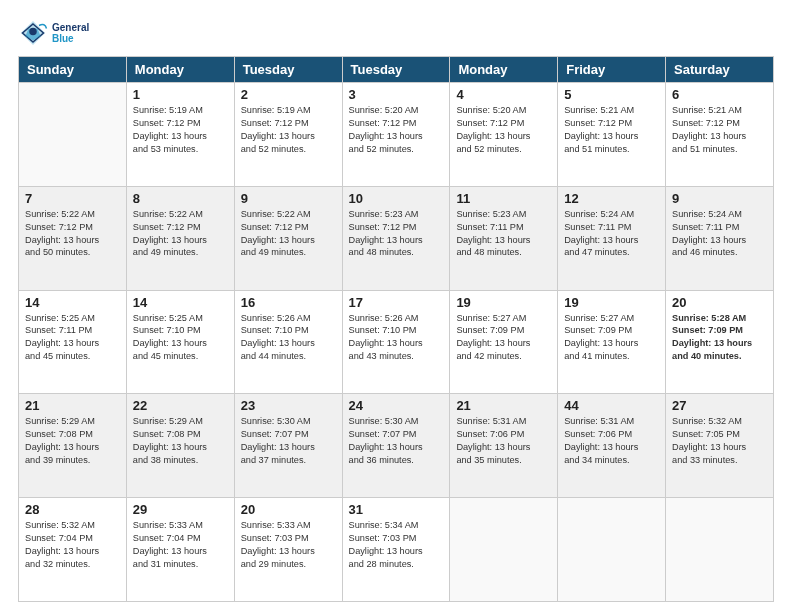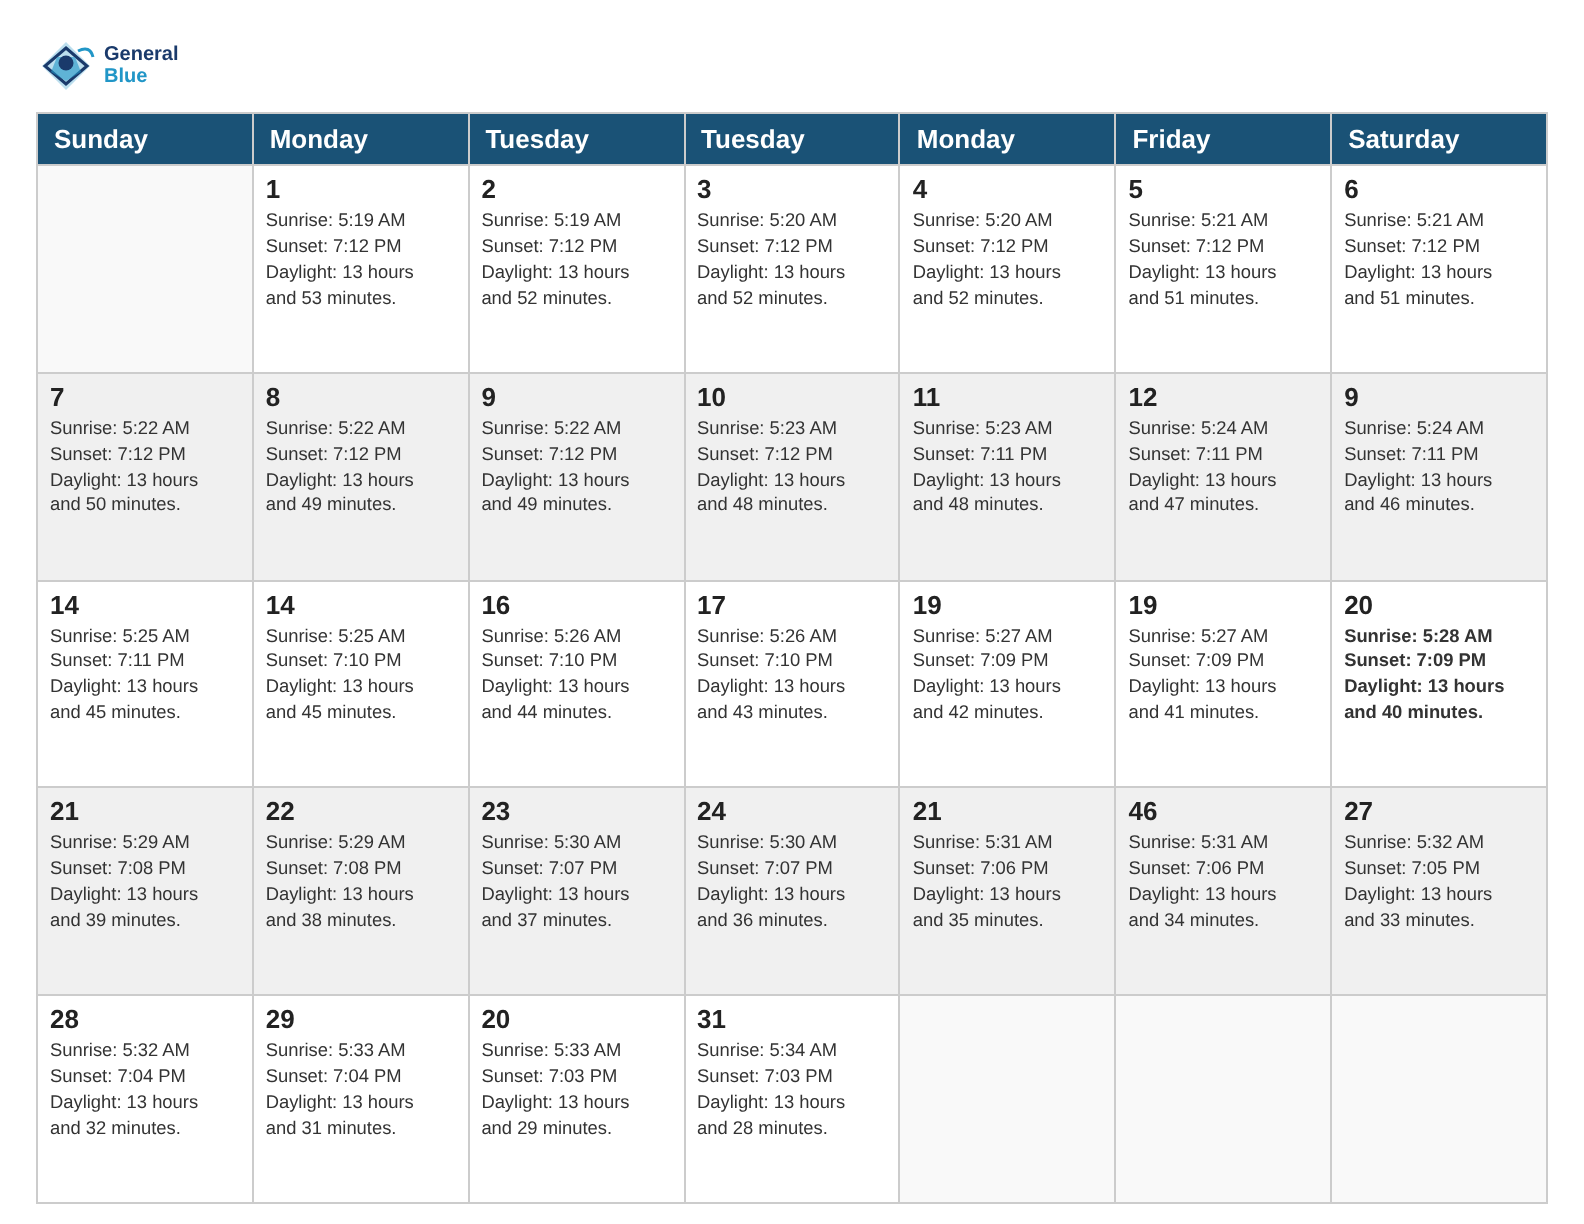--- a/index.html
+++ b/index.html
@@ -310,21 +310,21 @@
 and 36 minutes.</div>
           </td>
           <td>
             <span class="day-num">21</span>
             <div class="day-info" style="white-space: pre-line;">Sunrise: 5:31 AM
 Sunset: 7:06 PM
 Daylight: 13 hours
 and 35 minutes.</div>
           </td>
           <td>
-            <span class="day-num">46</span>
+            <span class="day-num">44</span>
             <div class="day-info" style="white-space: pre-line;">Sunrise: 5:31 AM
 Sunset: 7:06 PM
 Daylight: 13 hours
 and 34 minutes.</div>
           </td>
           <td>
             <span class="day-num">27</span>
             <div class="day-info" style="white-space: pre-line;">Sunrise: 5:32 AM
 Sunset: 7:05 PM
 Daylight: 13 hours

